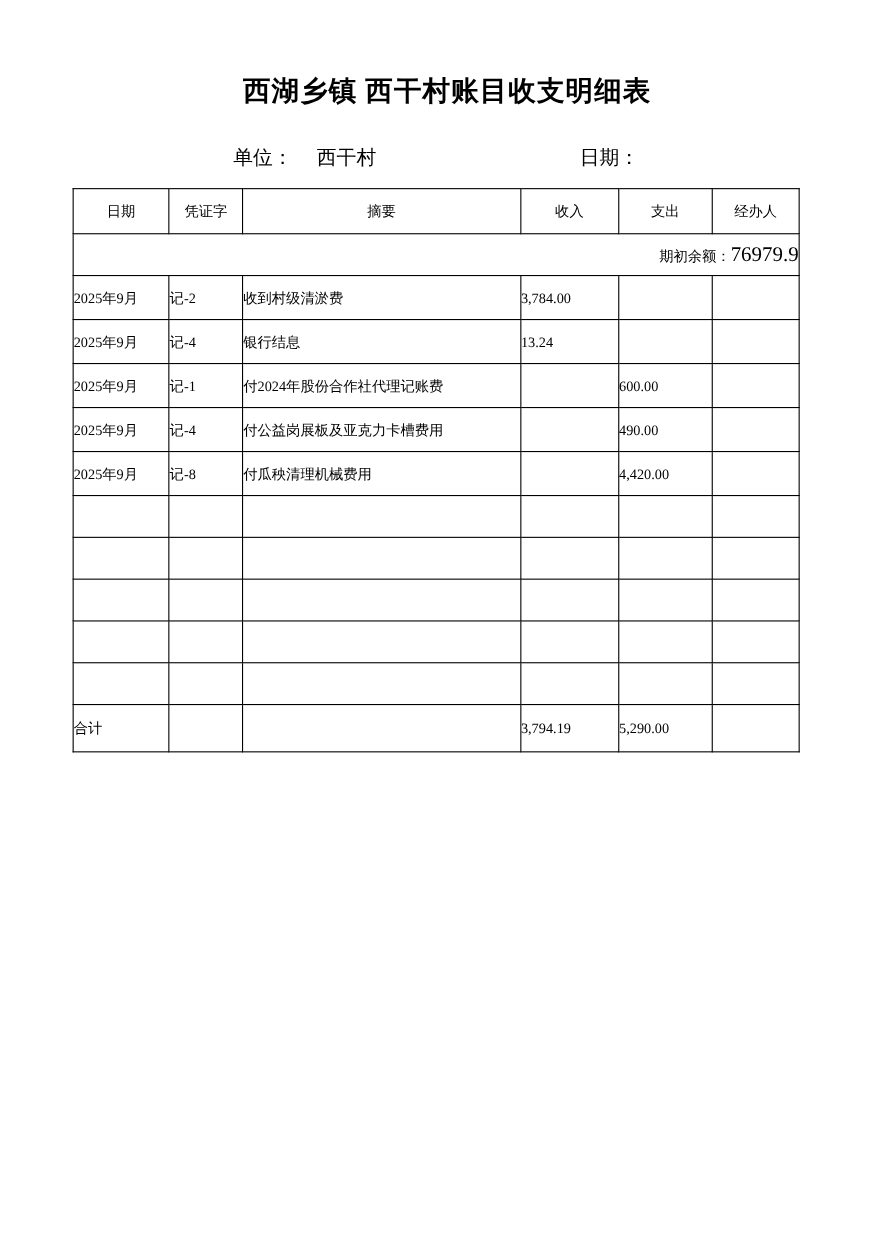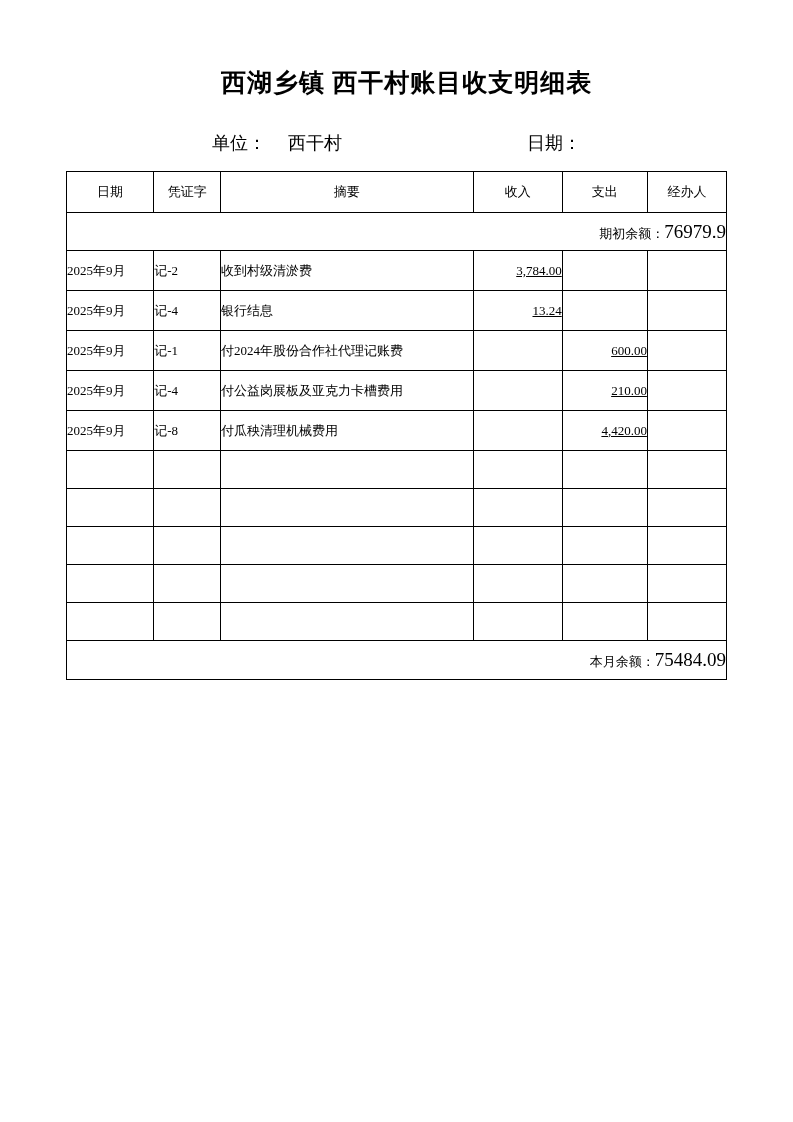--- a/index.html
+++ b/index.html
@@ -86,21 +86,21 @@
   .open-balance {
     text-align: right;
     padding-right: 78px;
     font-size: 13px;
     font-family: "Liberation Serif", serif;
   }
   tbody tr.data-row td {
     height: 39px;
   }
   .c-center { text-align: left; }
-  .c-right  { text-align: right; padding-right: 7px; text-decoration: underline; }
+  .c-right  { text-align: left; padding-right: 7px; }
   .num {
     font-family: "Liberation Serif", serif;
     font-size: 19px;
   }
   tr.empty-row td {
     height: 37px;
   }
   tr.total-row td {
     height: 42px;
   }
@@ -186,21 +186,21 @@
           <td class="c-right num"></td>
           <td class="c-right num">600.00</td>
           <td class="c-center cn"></td>
         </tr>
 
         <tr class="data-row">
           <td class="c-center cn">2025年9月</td>
           <td class="c-center cn">记-4</td>
           <td class="c-center cn">付公益岗展板及亚克力卡槽费用</td>
           <td class="c-right num"></td>
-          <td class="c-right num">210.00</td>
+          <td class="c-right num">490.00</td>
           <td class="c-center cn"></td>
         </tr>
 
         <tr class="data-row">
           <td class="c-center cn">2025年9月</td>
           <td class="c-center cn">记-8</td>
           <td class="c-center cn">付瓜秧清理机械费用</td>
           <td class="c-right num"></td>
           <td class="c-right num">4,420.00</td>
           <td class="c-center cn"></td>
@@ -244,24 +244,27 @@
 
         <tr class="empty-row">
           <td class="c-center cn"></td>
           <td class="c-center cn"></td>
           <td class="c-center cn"></td>
           <td class="c-right num"></td>
           <td class="c-right num"></td>
           <td class="c-center cn"></td>
         </tr>
 
-
-        <tr class="footer-row">
-          <td colspan="6" class="footer-balance">
-            <span class="cn">本月余额：</span><span class="num">75484.09</span>
-          </td>
-        </tr>
+        <tr class="total-row">
+          <td class="total-label cn">合计</td>
+          <td></td>
+          <td></td>
+          <td class="c-right num">3,794.19</td>
+          <td class="c-right num">5,290.00</td>
+          <td class="c-center cn"></td>
+        </tr>
+
 
       </tbody>
     </table>
   </div>
 
 </div>
 
 </body></html>

